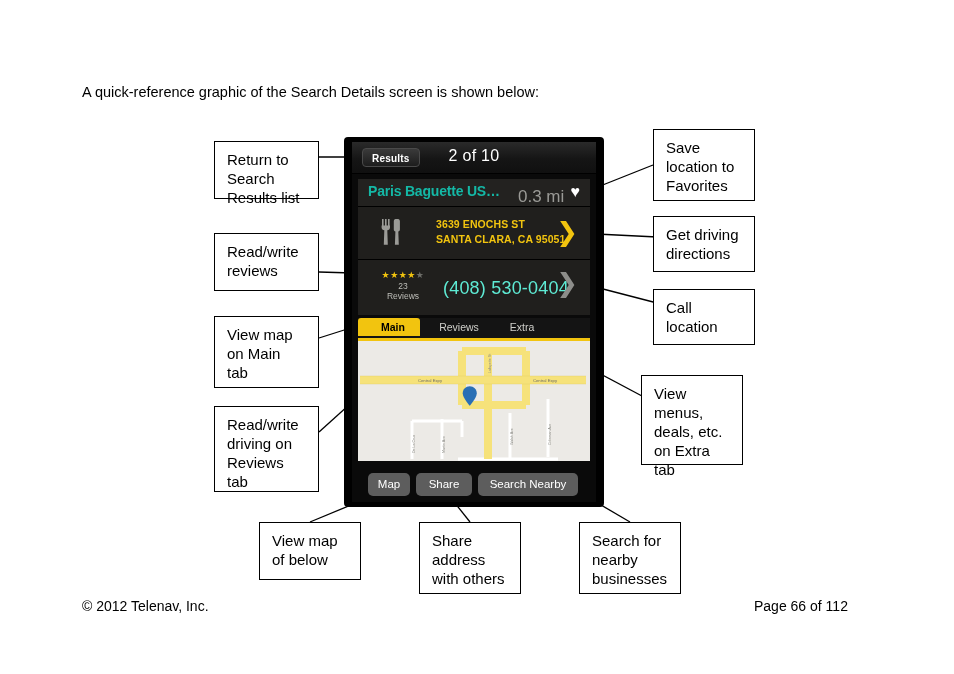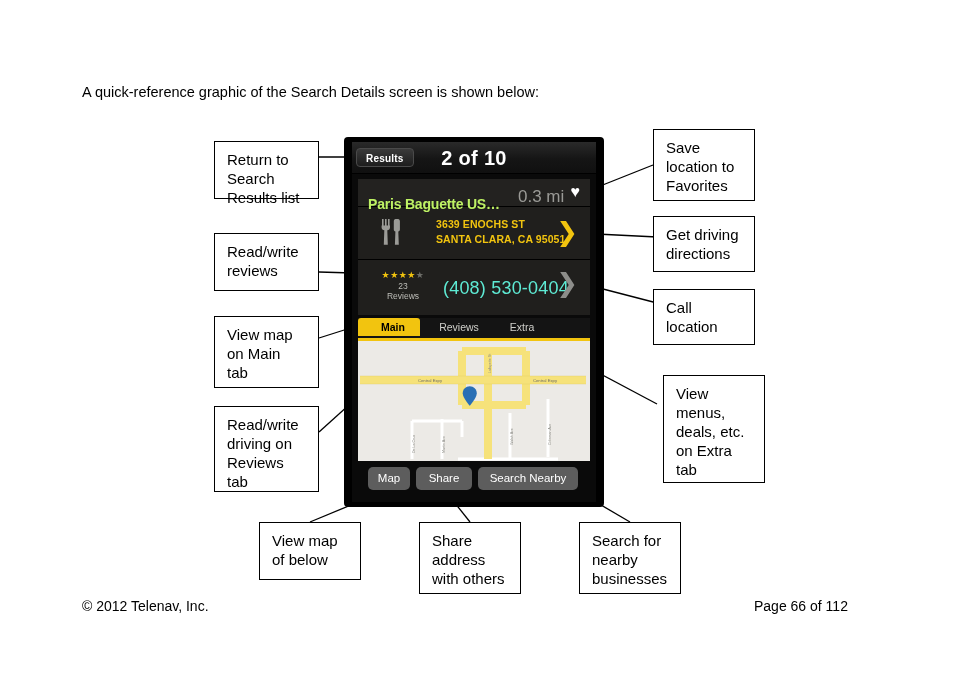--- a/index.html
+++ b/index.html
@@ -87,64 +87,64 @@
 
   
   .titlebar {
     position: relative;
     height: 31px;
     background: linear-gradient(#2a2a2a, #151515 55%, #101010);
     border-bottom: 1px solid #000;
   }
   .results-btn {
     position: absolute;
-    left: 4px;
+    left: 10px;
     top: 6px;
     height: 19px;
     padding: 0 9px;
     border-radius: 4px;
     background: linear-gradient(#3a3a3a, #1d1d1d);
     border: 1px solid #4a4a4a;
     color: #ffffff;
     font-size: 10px;
     font-weight: bold;
     line-height: 19px;
     letter-spacing: 0.2px;
     box-sizing: border-box;
   }
   .title-count {
     position: absolute;
     left: 0;
     right: 0;
     top: 5px;
     text-align: center;
     color: #ffffff;
-    font-size: 20px;
-    font-weight: bold;
+    font-size: 16px;
+    font-weight: normal;
     letter-spacing: 0.3px;
   }
 
   
   .detail-card {
     position: relative;
     margin: 5px 6px 0 6px;
     background: #201f1d;
     height: 136px;
   }
   .poi-row {
     position: relative;
     height: 27px;
     border-bottom: 1px solid #000;
     background: #232220;
   }
   .poi-name {
     position: absolute;
     left: 10px;
-    top: 17px;
-    color: #bef264;
+    top: 4px;
+    color: #14b8a6;
     font-size: 14px;
     font-weight: bold;
     letter-spacing: -0.2px;
   }
   .poi-dist {
     position: absolute;
     left: 160px;
     top: 8px;
     color: #9a9a96;
     font-size: 17px;
@@ -280,21 +280,21 @@
     margin: 3px 6px 0 6px;
     height: 120px;
     background: #eceae6;
     overflow: hidden;
   }
   .map-svg { display: block; }
 
   
   .actionbar {
     position: relative;
-    margin: 6px 6px 0 6px;
+    margin: 12px 6px 0 6px;
     height: 27px;
   }
   .act-btn {
     position: absolute;
     top: 0;
     height: 23px;
     line-height: 23px;
     background: #5d5d5d;
     color: #ffffff;
     font-size: 11.5px;
@@ -371,21 +371,21 @@
 <div class="callout" style="left:653px; top:216px; width:102px; height:56px;">
   <span>Get driving</span>
   <span>directions</span>
 </div>
 
 <div class="callout" style="left:653px; top:289px; width:102px; height:56px;">
   <span>Call</span>
   <span>location</span>
 </div>
 
-<div class="callout" style="left:663px; top:375px; width:102px; height:108px;">
+<div class="callout" style="left:641px; top:375px; width:102px; height:90px;">
   <span>View</span>
   <span>menus,</span>
   <span>deals, etc.</span>
   <span>on Extra</span>
   <span>tab</span>
 </div>
 
 <div class="callout" style="left:259px; top:522px; width:102px; height:58px;">
   <span>View map</span>
   <span>of below</span>

